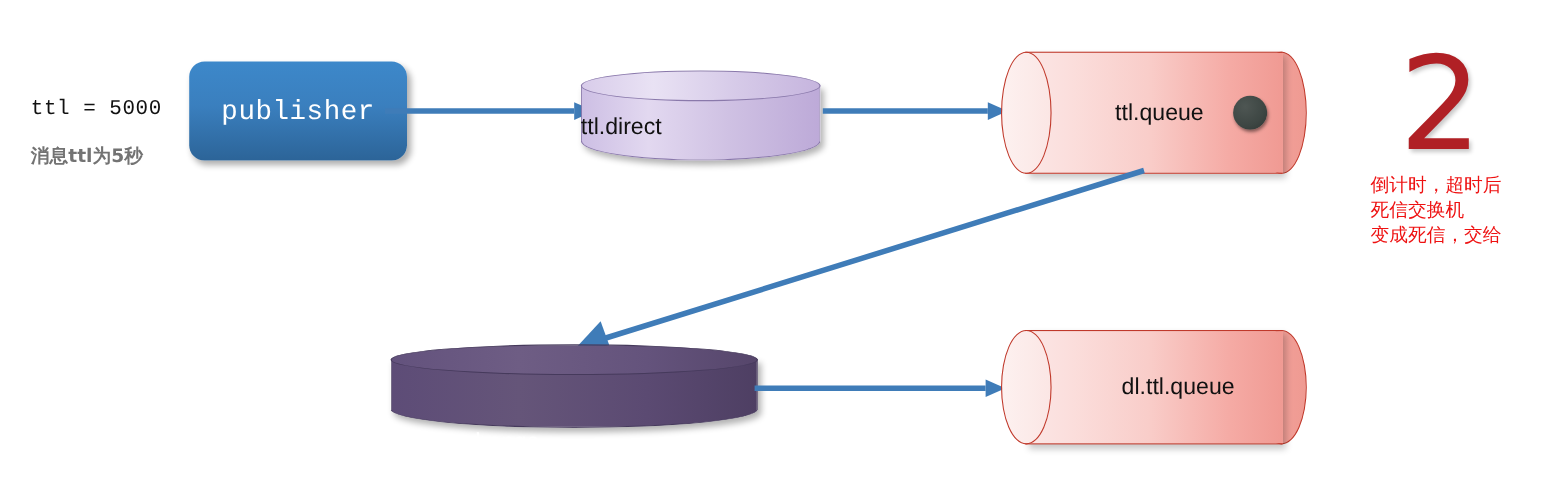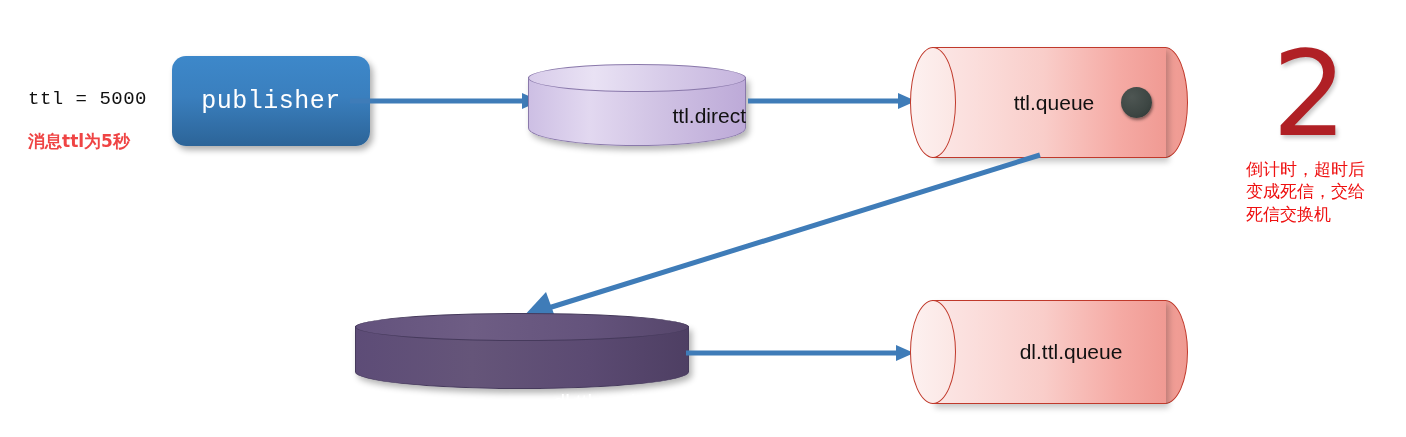--- a/index.html
+++ b/index.html
@@ -25,21 +25,21 @@
   .mono-label {
     font-family: Liberation Mono, monospace;
     font-size: 19px;
     color: #111111;
     white-space: nowrap;
     letter-spacing: 0.5px;
   }
   .cn-red {
     font-family: "DejaVu Sans", "Liberation Sans", sans-serif;
     font-weight: bold;
-    color: #ef4444;
+    color: #737373;
     white-space: nowrap;
   }
 
   
   .publisher-box {
     border-radius: 14px;
     background: linear-gradient(to bottom, #3d88ca 0%, #3a7fbe 45%, #2c6498 100%);
     box-shadow: 3px 4px 6px rgba(0,0,0,0.32);
     display: flex;
     align-items: center;
@@ -59,21 +59,21 @@
   }
   .vcyl .vcyl-top {
     position: absolute;
     left: 0;
     right: 0;
     border-radius: 50%;
   }
   .vcyl .vcyl-label {
     position: absolute;
     left: 0; right: 0;
-    text-align: right;
+    text-align: left;
     white-space: nowrap;
   }
 
   
   .cyl-purple-light .vcyl-body {
     background: linear-gradient(to right, #cdbfe4 0%, #e2d8f0 28%, #cfc1e3 62%, #bdaad8 100%);
     border: 1px solid #8a79ab;
     border-top: none;
     box-shadow: 3px 4px 6px rgba(0,0,0,0.30);
   }
@@ -214,17 +214,17 @@
     <div class="hcyl-right" style="right:0; width:44px;"></div>
     <div class="hcyl-body" style="left:22px; right:22px;"></div>
     <div class="hcyl-left" style="left:0; width:44px;"></div>
     <div class="hcyl-label" style="left:44px; right:20px;padding-left:20px;">dl.ttl.queue</div>
   </div>
 
   <div class="abs big-num" style="left:1272px; top:35px;">2</div>
 
   <div class="abs note-lines" style="left:1246px; top:158px; width:150px;">
     <div>倒计时，超时后</div>
+    <div>死信交换机</div>
     <div>变成死信，交给</div>
-    <div>死信交换机</div>
   </div>
 
 </div>
 
 </body></html>

